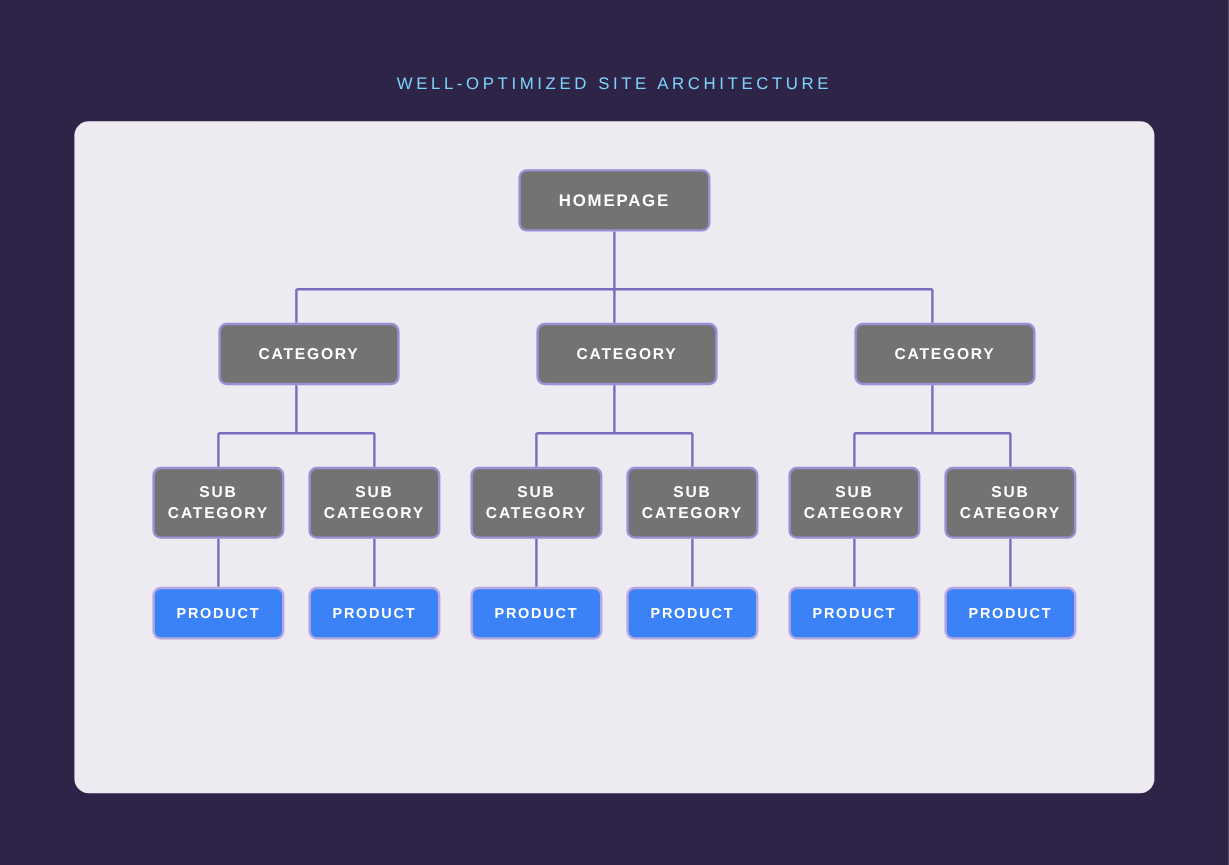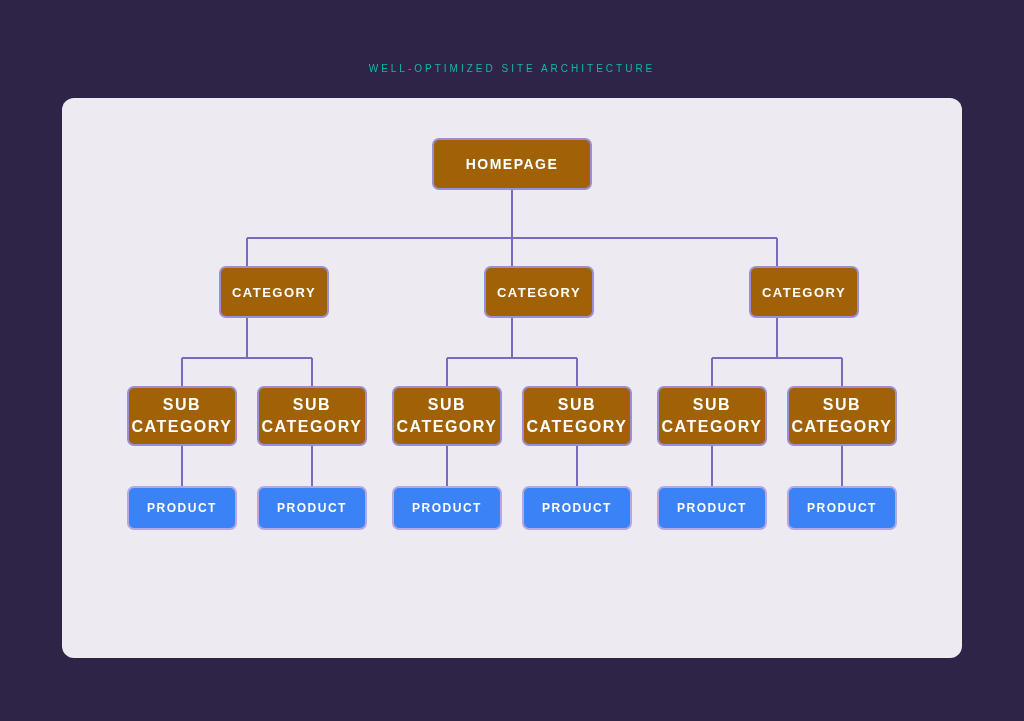--- a/index.html
+++ b/index.html
@@ -9,22 +9,22 @@
       height: 721px;
       background-color: #2e2447;
       display: flex;
       flex-direction: column;
       align-items: center;
       justify-content: center;
       font-family: 'Arial', sans-serif;
     }
 
     .page-title {
-      color: #14b8a6;
-      font-size: 10px;
+      color: #7dd3fc;
+      font-size: 14px;
       letter-spacing: 3px;
       font-weight: 400;
       margin-bottom: 24px;
       text-transform: uppercase;
     }
 
     .diagram-container {
       background-color: #edeaf2;
       border-radius: 12px;
       width: 900px;
@@ -52,47 +52,46 @@
       position: absolute;
       top: 0; left: 0;
       width: 100%; height: 100%;
     }
 
     .abs-node {
       position: absolute;
       display: flex;
       align-items: center;
       justify-content: center;
-      background-color: #a16207;
+      background-color: #737373;
       border: 2.5px solid #9b8fd4;
       border-radius: 7px;
       color: white;
       font-weight: 700;
       letter-spacing: 1.5px;
       text-align: center;
       text-transform: uppercase;
     }
 
     .abs-node.homepage {
       width: 160px;
       height: 52px;
       font-size: 14px;
     }
 
     .abs-node.category {
-      width: 110px;
+      width: 151px;
       height: 52px;
       font-size: 13px;
-      margin-left: 37px;
     }
 
     .abs-node.subcategory {
       width: 110px;
       height: 60px;
-      font-size: 16px;
+      font-size: 13px;
       line-height: 1.35;
     }
 
     .abs-node.product {
       width: 110px;
       height: 44px;
       font-size: 12px;
       background-color: #3b82f6;
       border-color: #b5a8e0;
     }

